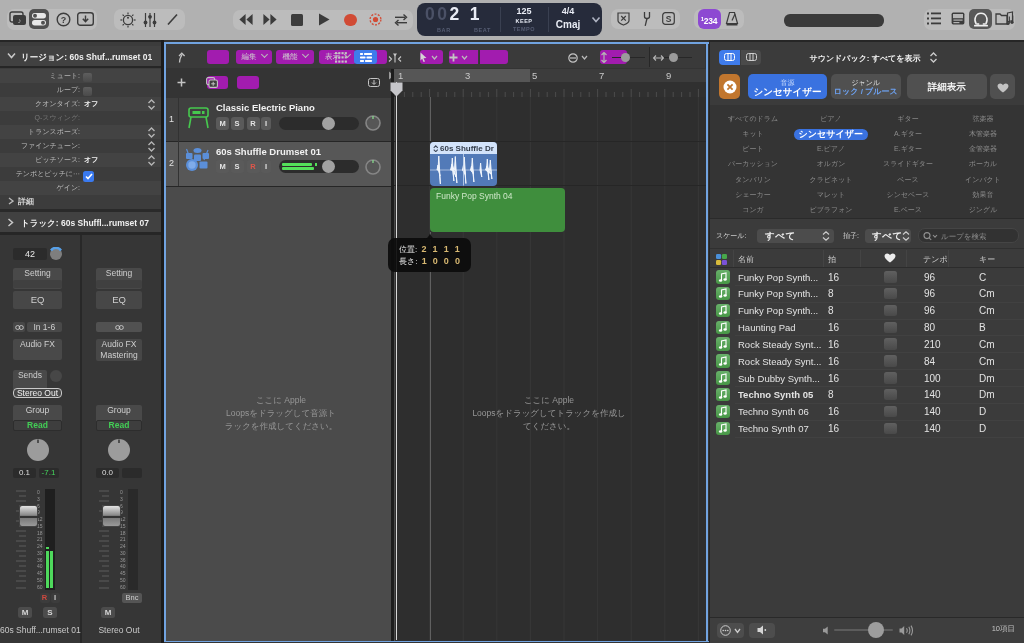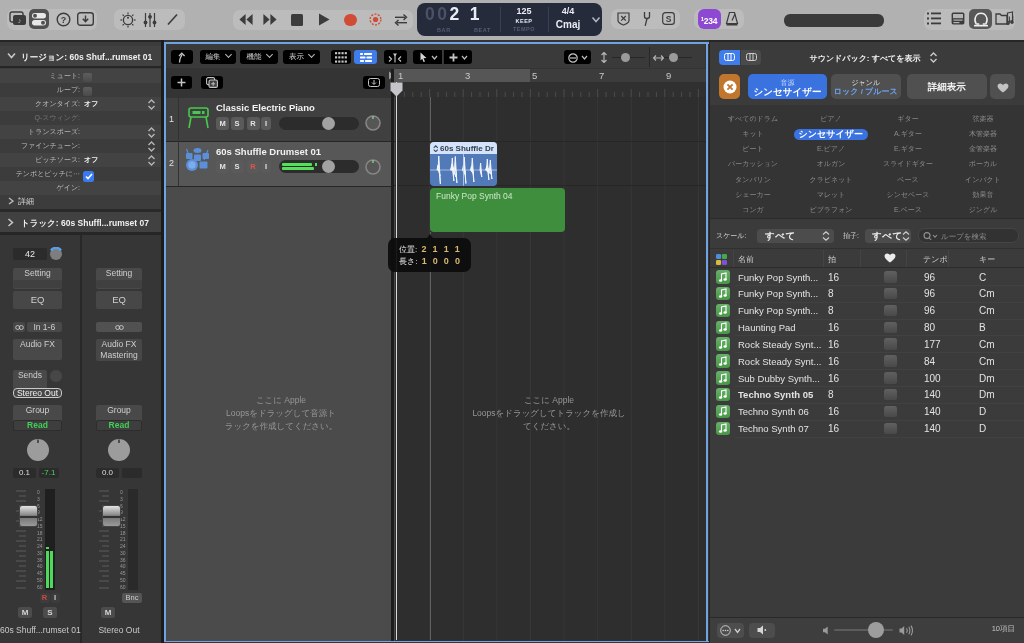--- a/index.html
+++ b/index.html
@@ -8,21 +8,21 @@
 .abs { position:absolute; }
 .insp-l { right:944px; width:200px; text-align:right; font-size:7px; color:#bdbdbd; }
 .insp-v { left:84px; font-size:7px; font-weight:700; color:#f0f0f0; }
 .cb { width:9px; height:9px; border-radius:2px; background:linear-gradient(#5e5e5e,#4a4a4a); }
 .stepper { left:147px; width:9px; height:11px; }
 .csbtn { height:21px; background:#494949; border-radius:2px; color:#cfcfcf; font-size:8.5px; text-align:center; line-height:10.5px; }
 .msbtn { width:14px; height:11px; background:#4c4c4c; border-radius:2.5px; color:#d5d5d5; font-size:8px; font-weight:700; text-align:center; line-height:11px; }
 .dbcol { width:7px; font-size:5px; color:#989898; line-height:6.75px; text-align:left; }
 .fader { width:19px; height:22px; background:linear-gradient(#e3e3e3,#8a8a8a 45%,#707070 50%,#9a9a9a); border-radius:3px; border:0.5px solid #444; }
 .fader::after { content:""; position:absolute; left:0; top:10px; width:19px; height:1.5px; background:#333; }
-.tbtn { background:#000000; border-radius:3px; color:#cfcfcf; font-size:7.5px; text-align:center; line-height:14px; }
+.tbtn { background:#a21caf; border-radius:3px; color:#cfcfcf; font-size:7.5px; text-align:center; line-height:14px;margin-left:36px; }
 .chev { display:inline-block; width:5px; height:5px; border-right:1.2px solid #bbb; border-bottom:1.2px solid #bbb; transform:rotate(45deg); margin-left:5px; vertical-align:2px; }
 .rnum { top:70px; font-size:9.5px; font-weight:400; color:#cacaca; }
 .trbtn { width:13px; height:13px; background:#5a5a5a; border-radius:3px; color:#e3e3e3; font-size:7.5px; font-weight:700; text-align:center; line-height:13px; }
 .cat { font-size:7px; color:#8c8c8c; text-align:center; }
 </style>
 </head>
 <body>
 
 
 <div class="abs" id="topbar" style="left:0;top:0;width:1024px;height:40px;background:#b1b1b1;"></div>
@@ -224,21 +224,21 @@
       <g id="updown">
         <path d="M1.5 4 L4.5 1 L7.5 4" fill="none" stroke="#b5b5b5" stroke-width="1.4"></path>
         <path d="M1.5 7 L4.5 10 L7.5 7" fill="none" stroke="#b5b5b5" stroke-width="1.4"></path>
       </g>
     </defs>
   </svg>
 
 <svg class="abs" style="left:8px;top:197px;" width="6" height="8" viewBox="0 0 6 8">
     <path d="M1 1 L5 4 L1 7" fill="none" stroke="#b9b9b9" stroke-width="1.4"></path>
   </svg>
-<div class="abs" style="left:18px;top:196px;font-size:8px;font-weight:400;color:#d5d5d5;">詳細</div>
+<div class="abs" style="left:18px;top:196px;font-size:8px;font-weight:700;color:#d5d5d5;">詳細</div>
 <div class="abs" style="left:0;top:209px;width:163px;height:3px;background:#2a2a2a;"></div>
 
 <div class="abs" style="left:0;top:212px;width:163px;height:20px;background:#414141;"></div>
 <svg class="abs" style="left:7px;top:218px;" width="7" height="9" viewBox="0 0 7 9">
     <path d="M1.5 1 L5.5 4.5 L1.5 8" fill="none" stroke="#c9c9c9" stroke-width="1.5"></path>
   </svg>
 <div class="abs" style="left:21px;top:218px;font-size:8.5px;font-weight:700;color:#f0f0f0;">トラック: 60s Shuffl...rumset 07</div>
 <div class="abs" style="left:0;top:232px;width:163px;height:3px;background:#262626;"></div>
 
 <div class="abs" style="left:0;top:235px;width:163px;height:408px;background:#363636;"></div>
@@ -792,21 +792,21 @@
     <div class="abs" style="left:735px;top:352.25px;width:289px;height:0.5px;background:#414141;"></div>
     <div class="abs" style="left:716px;top:337.4px;width:13.5px;height:13.5px;border-radius:3px;background:linear-gradient(#68b06a,#479746);"></div>
     <svg class="abs" style="left:718px;top:338.9px;" width="10" height="11" viewBox="0 0 10 11">
       <path d="M3.5 8.3 L3.5 2 L8 1 L8 7.3" fill="none" stroke="#fff" stroke-width="1.1"></path>
       <ellipse cx="2.6" cy="8.5" rx="1.7" ry="1.3" fill="#fff"></ellipse>
       <ellipse cx="7.1" cy="7.5" rx="1.7" ry="1.3" fill="#fff"></ellipse>
     </svg>
     <div class="abs" style="left:738px;top:338.9px;font-size:9.5px;color:#e3e3e3;white-space:nowrap;">Rock Steady Synt...</div>
     <div class="abs" style="left:828px;top:338.9px;font-size:10px;color:#e3e3e3;">16</div>
     <div class="abs" style="left:884px;top:338.4px;width:13px;height:11.5px;border-radius:2.5px;background:linear-gradient(#606060,#494949);"></div>
-    <div class="abs" style="left:924px;top:338.9px;font-size:10px;color:#e3e3e3;">177</div>
+    <div class="abs" style="left:924px;top:338.9px;font-size:10px;color:#e3e3e3;">210</div>
     <div class="abs" style="left:979px;top:338.9px;font-size:10px;color:#e3e3e3;">Cm</div>
     <div class="abs" style="left:735px;top:369.1px;width:289px;height:0.5px;background:#414141;"></div>
     <div class="abs" style="left:716px;top:354.25px;width:13.5px;height:13.5px;border-radius:3px;background:linear-gradient(#68b06a,#479746);"></div>
     <svg class="abs" style="left:718px;top:355.75px;" width="10" height="11" viewBox="0 0 10 11">
       <path d="M3.5 8.3 L3.5 2 L8 1 L8 7.3" fill="none" stroke="#fff" stroke-width="1.1"></path>
       <ellipse cx="2.6" cy="8.5" rx="1.7" ry="1.3" fill="#fff"></ellipse>
       <ellipse cx="7.1" cy="7.5" rx="1.7" ry="1.3" fill="#fff"></ellipse>
     </svg>
     <div class="abs" style="left:738px;top:355.75px;font-size:9.5px;color:#e3e3e3;white-space:nowrap;">Rock Steady Synt...</div>
     <div class="abs" style="left:828px;top:355.75px;font-size:10px;color:#e3e3e3;">16</div>

